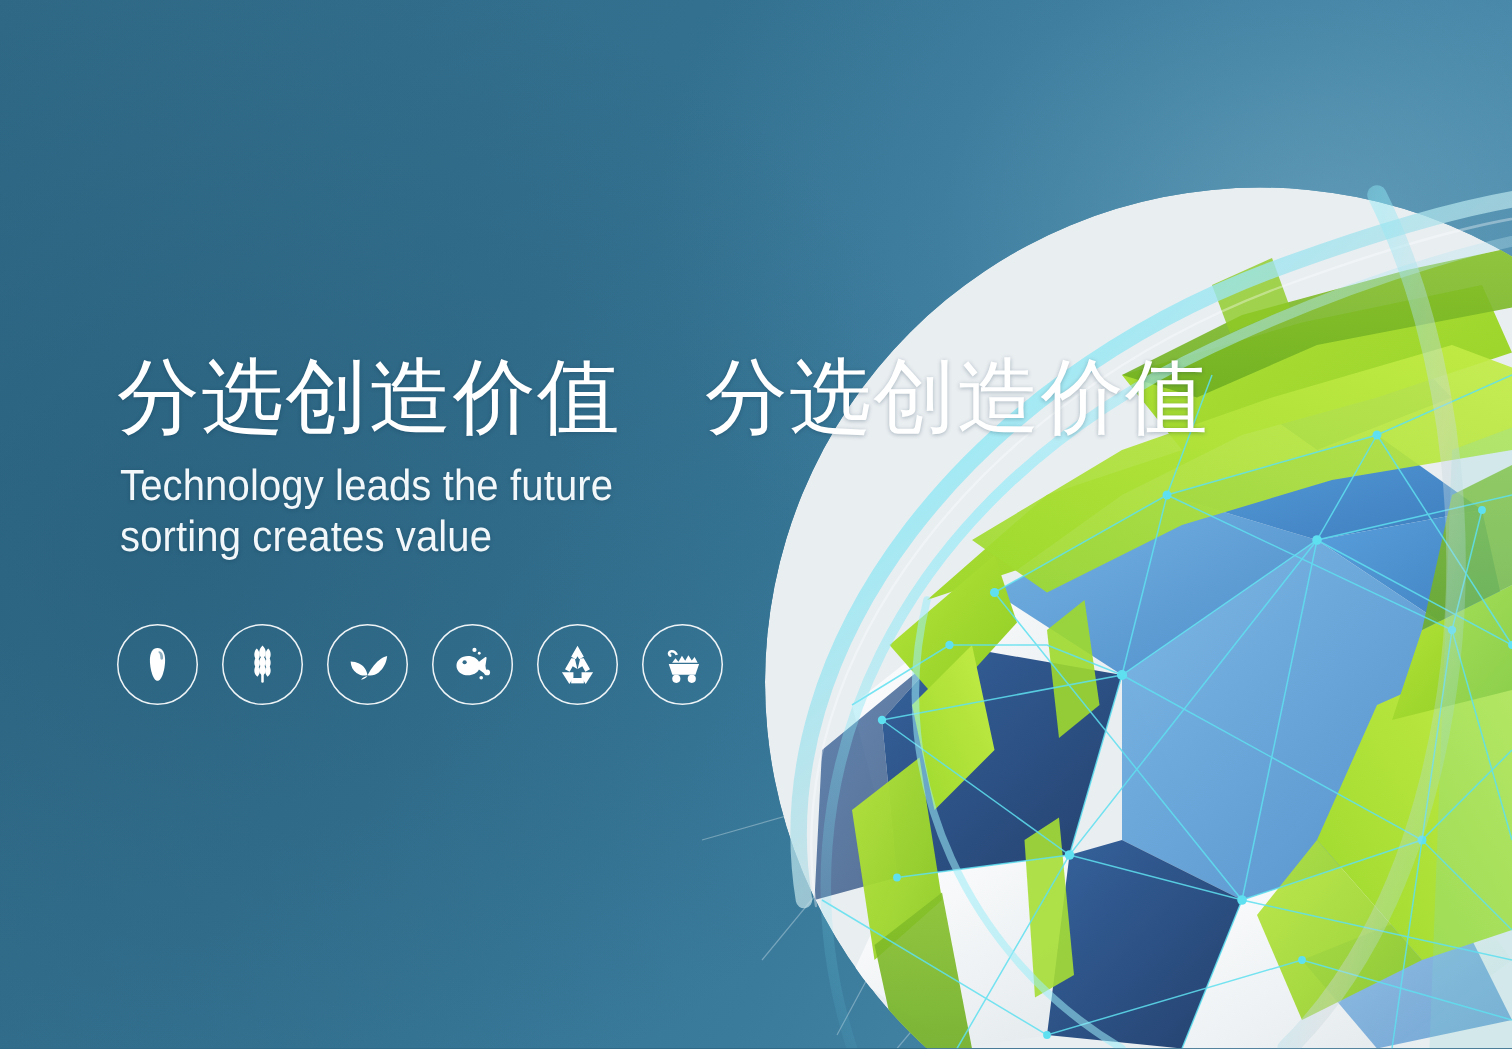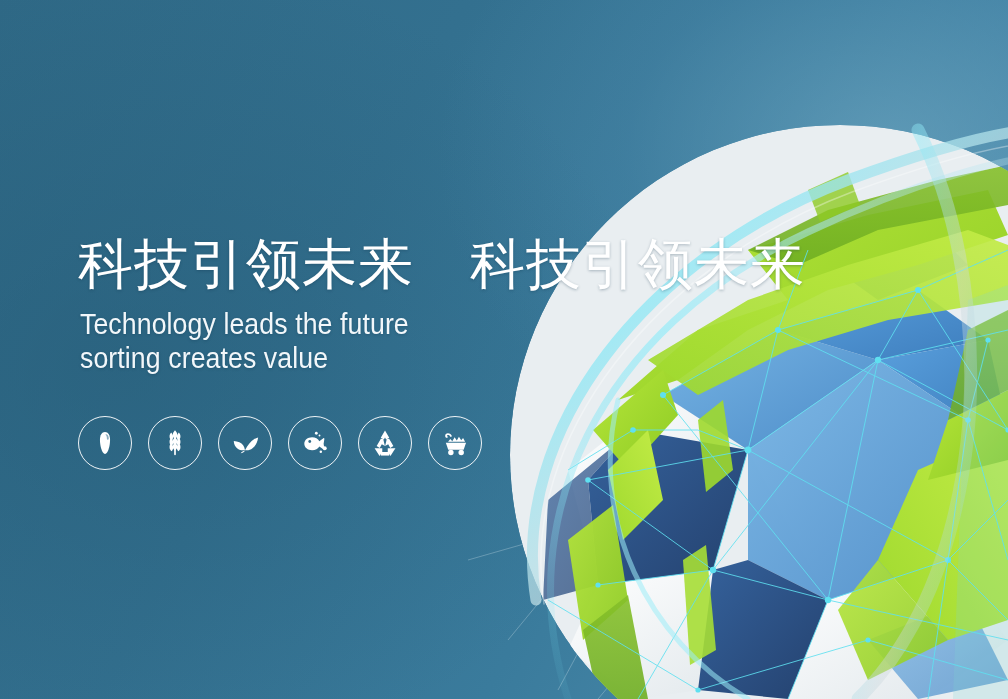--- a/index.html
+++ b/index.html
@@ -226,21 +226,21 @@
         <path d="M88 600 C 60 430, 200 255, 400 180 C 500 143, 560 130, 600 128" stroke="url(#gRing)" stroke-width="11" opacity=".95"></path>
         <path d="M96 604 C 70 438, 208 266, 404 192 C 502 156, 560 143, 600 141" stroke="#ffffff" stroke-width="1.6" opacity=".35"></path>
         <path d="M120 699 C 62 520, 150 330, 360 232 C 470 180, 560 158, 610 152" stroke="url(#gRing2)" stroke-width="7" opacity=".8"></path>
         <path d="M300 699 C 200 640, 140 520, 170 400" stroke="#9cecf8" stroke-width="5" opacity=".55"></path>
         <path d="M470 130 C 520 230, 540 380, 505 520 C 485 600, 450 660, 410 699" stroke="url(#gRing)" stroke-width="13" opacity=".55"></path>
       </g>
     </svg>
   </div>
 
   <div class="copy">
-    <h1 class="headline">科技引领未来　科技引领未来</h1>
+    <h1 class="headline">分选创造价值　分选创造价值</h1>
 
     <div class="sub">
       <span class="l">Technology leads the future</span>
       <span class="l">sorting creates value</span>
     </div>
   </div>
 
   <div class="icons">
 
     <div class="ico">

